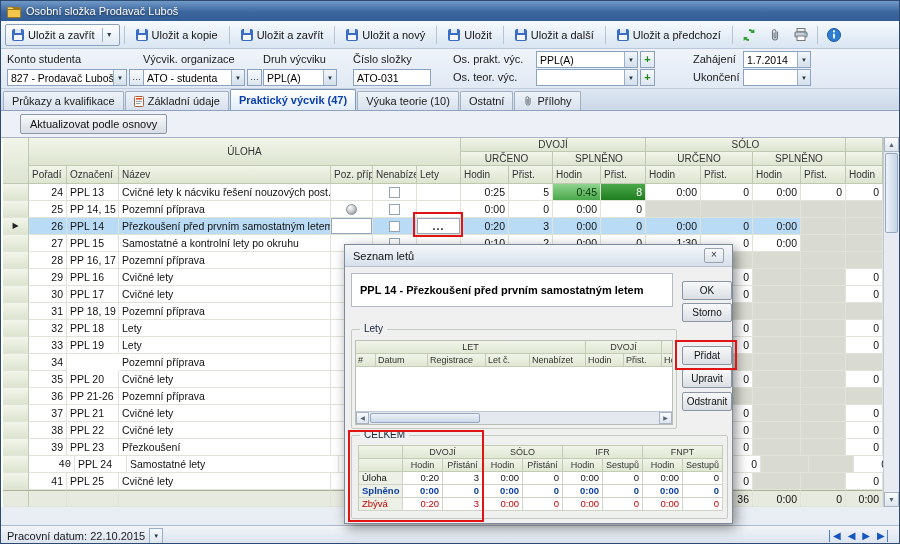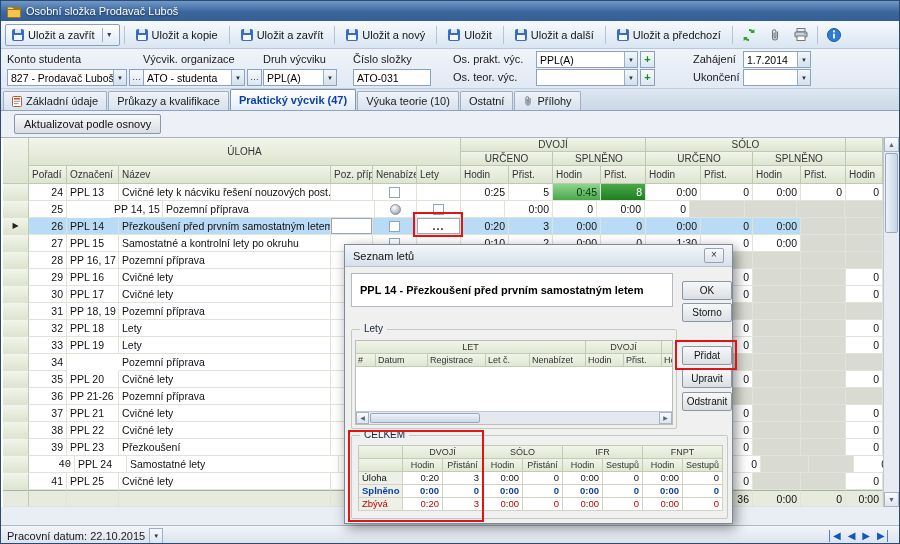--- a/index.html
+++ b/index.html
@@ -29,21 +29,21 @@
   .ddb{flex:0 0 13px;width:13px;height:15px;background:linear-gradient(#f2f6fa,#d4e0ec);border-left:1px solid #9ab0c8;display:flex;align-items:center;justify-content:center;font-size:6px;color:#234}
   .sbtn{position:absolute;width:15px;height:17px;background:linear-gradient(#f8fafc,#dde6f0);border:1px solid #8aa0bc;font-size:9px;line-height:14px;text-align:center;color:#333}
   .sbtn.plus{color:#1c8a1c;font-weight:bold;font-size:11px}
 
   
   .tabs{position:absolute;left:0;top:88px;width:100%;height:22px;background:linear-gradient(#dee7f2,#ccd8e8);border-bottom:1px solid #8fa3bc;display:flex;align-items:flex-end;padding:0 2px;gap:1px}
   .tab{display:inline-flex;align-items:center;gap:4px;height:19px;padding:0 8px;font-size:11px;background:linear-gradient(#eef3f8,#d8e1ee);border:1px solid #a0aec2;border-bottom:none;border-radius:2px 2px 0 0;color:#1a1a1a;white-space:nowrap}
   .tab.active{height:21px;background:linear-gradient(#ffffff,#e2edfa);color:#0b3fae;font-weight:bold;border-color:#8098b8}
 
   
-  .actionrow{position:absolute;left:0;top:110px;width:100%;height:26px;background:#edf1f7;display:flex;align-items:center;padding:0 13px}
+  .actionrow{position:absolute;left:0;top:110px;width:100%;height:26px;background:#edf1f7;display:flex;align-items:center;padding:0 19px}
   .abtn{height:20px;padding:0 9px;font-size:11px;background:linear-gradient(#f8f9fa,#d8dde4);border:1px solid #8a97a8;border-radius:2px;color:#111;font-family:inherit}
 
   
   .grid{position:absolute;left:0;top:136px;width:898px;height:370px;background:#fff;border-top:1px solid #aab4c2}
   .ghead{position:absolute;left:2px;top:0;height:46px;width:880px}
   .gh{position:absolute;background:linear-gradient(#f2f5ea,#dde4d0);border-right:1px solid #bfc8b0;border-bottom:1px solid #bfc8b0;font-size:10px;color:#333;display:flex;align-items:center;justify-content:center;overflow:hidden;white-space:nowrap}
   .colrow{position:absolute;left:26px;top:28px;display:flex;height:18px}
   .hcell{background:linear-gradient(#f2f5ea,#dde4d0);border-right:1px solid #bfc8b0;border-bottom:1px solid #bfc8b0;font-size:10px;color:#333;line-height:17px;padding-left:3px;overflow:hidden;white-space:nowrap;flex:0 0 auto}
   .gbody{position:absolute;left:2px;top:46px;width:880px}
   .grow{display:flex;height:17px}
@@ -225,31 +225,31 @@
 
     <span class="fl" style="left:692px;top:22px">Ukončení</span>
     <div class="fv" style="left:742px;top:20px;width:68px">
         <span class="val"></span>
         <span class="ddb">▼</span>
       </div>
   </div>
 
   <div class="tabs">
     <div class="tab">
+        <span>Průkazy a kvalifikace</span>
+      </div>
+    <div class="tab">
       <svg width="10" height="11" viewBox="0 0 10 11">
           <rect x="0.5" y="0.5" width="9" height="10" rx="1" fill="#fff" stroke="#b06030"></rect>
           <rect x="2" y="2" width="6" height="1.6" fill="#e05020"></rect>
           <rect x="2" y="4.8" width="6" height="1.1" fill="#90a0b0"></rect>
           <rect x="2" y="7" width="4.5" height="1.1" fill="#90a0b0"></rect>
         </svg>
       <span>Základní údaje</span>
     </div>
-    <div class="tab">
-        <span>Průkazy a kvalifikace</span>
-      </div>
     <div class="tab active">
         <span>Praktický výcvik (47)</span>
       </div>
     <div class="tab">
         <span>Výuka teorie (10)</span>
       </div>
     <div class="tab">
         <span>Ostatní</span>
       </div>
     <div class="tab">
@@ -311,21 +311,21 @@
           <div class="cell num green2" style="width: 45px;">8</div>
           <div class="cell num" style="width: 55px;">0:00</div>
           <div class="cell num" style="width: 52px;">0</div>
           <div class="cell num" style="width: 48px;">0:00</div>
           <div class="cell num" style="width: 45px;">0</div>
           <div class="cell num" style="width: 37px;">0</div>
         </div>
         <div class="grow">
           <div class="cell ind"></div>
           <div class="cell num" style="width: 38px;">25</div>
-          <div class="cell txt" style="width: 52px; margin-left: 44px;">PP 14, 15</div>
+          <div class="cell txt" style="width: 52px;">PP 14, 15</div>
           <div class="cell txt" style="width: 212px;">Pozemní příprava</div>
           <div class="cell ctr" style="width: 42px;">
             <span class="sphere"></span>
           </div>
           <div class="cell ctr" style="width: 44px;">
             <span class="cb"></span>
           </div>
           <div class="cell ctr" style="width: 44px;"></div>
           <div class="cell num" style="width: 48px;">0:00</div>
           <div class="cell num" style="width: 44px;">0</div>

